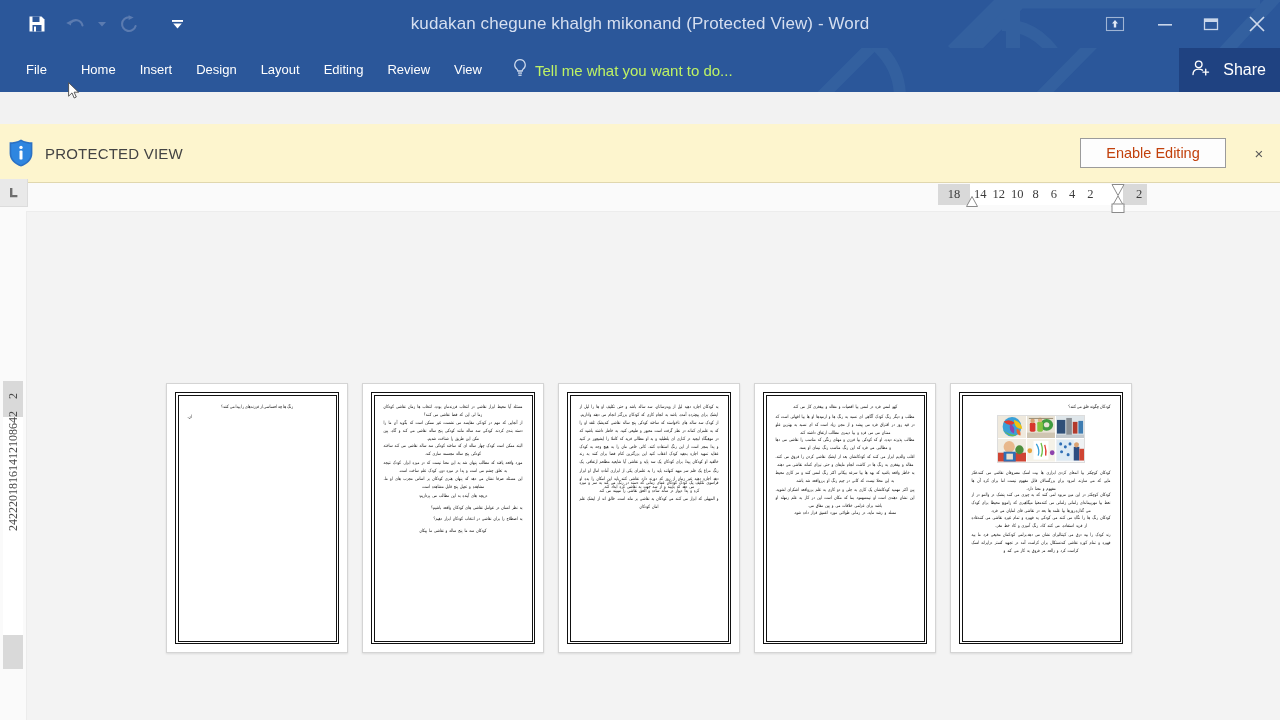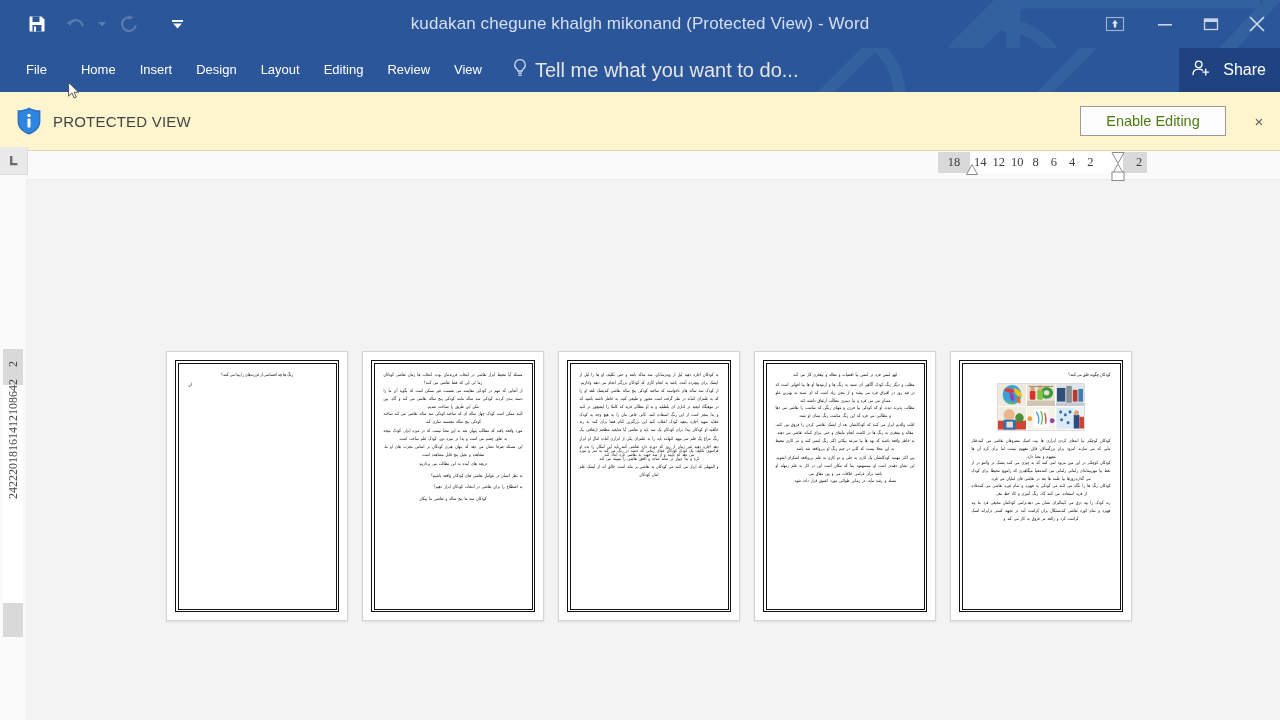--- a/index.html
+++ b/index.html
@@ -109,22 +109,22 @@
   .tab.file { padding-left: 26px; padding-right: 22px; }
   .tellme {
     position: relative;
     display: flex;
     align-items: center;
     gap: 7px;
     margin-left: 18px;
     height: 44px;
   }
   .tellme-text {
-    color: #e5e5e5;
-    font-size: 20px;
+    color: #bef264;
+    font-size: 15px;
     font-style: normal;
     white-space: nowrap;
   }
   .share-btn {
     position: absolute;
     right: 0; top: 0;
     height: 44px;
     display: flex;
     align-items: center;
     gap: 12px;
@@ -138,21 +138,21 @@
   }
 
   
   .pvbar {
     position: relative;
     height: 58px;
     background: #fdf5ce;
     border-bottom: 1px solid #e0d7ae;
     display: flex;
     align-items: center;
-    padding-left: 8px;
+    margin-top: 32px;
   }
   .pv-shield {
     width: 42px;
     display: flex; align-items: center; justify-content: center;
     flex: none;
   }
   .pv-title {
     color: #444444;
     font-size: 15px;
     letter-spacing: 0.2px;
@@ -169,21 +169,21 @@
     flex: none;
   }
   .pv-enable {
     position: absolute;
     right: 54px;
     top: 14px;
     height: 30px;
     min-width: 146px;
     background: #fdfdfd;
     border: 1px solid #9b9b9b;
-    color: #4d7c0f;
+    color: #c2410c;
     font-size: 14.5px;
     display: flex;
     align-items: center;
     justify-content: center;
     box-sizing: border-box;
   }
   .pv-close {
     position: absolute;
     right: 10px;
     top: 18px;

